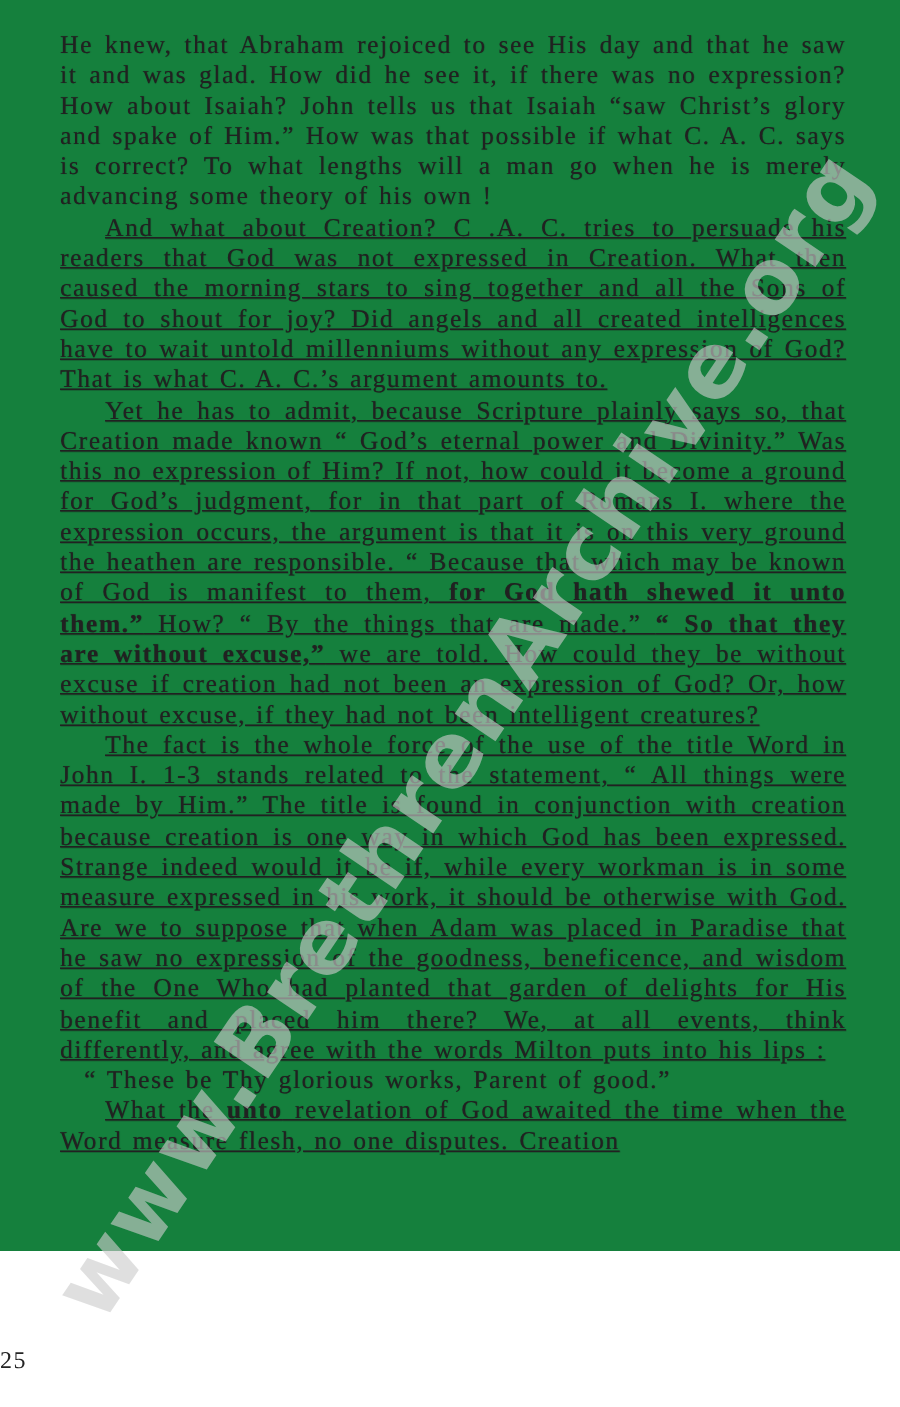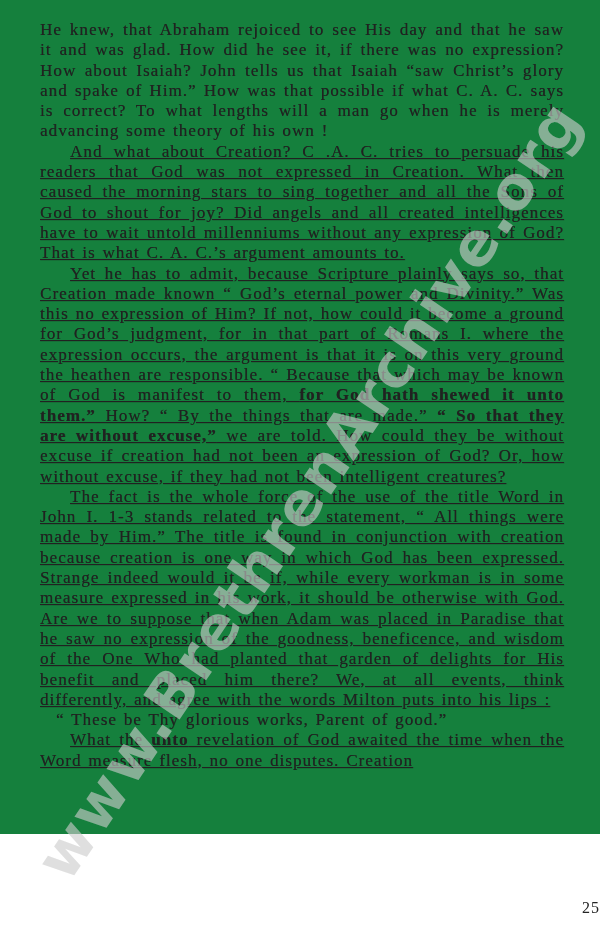--- a/index.html
+++ b/index.html
@@ -39,21 +39,21 @@
   .text-block p.quote {
     text-indent: 16px;
     text-align: left;
   }
   .text-block b { font-weight: bold; }
   .page-number {
     position: absolute;
     left: 0;
     right: 0;
     top: 899px;
-    text-align: right;
+    text-align: left;
     font-size: 16px;
     letter-spacing: 1px;
     color: #242424;
   }
   .watermark {
     position: absolute;
     left: 0;
     top: 0;
     width: 600px;
     height: 938px;

